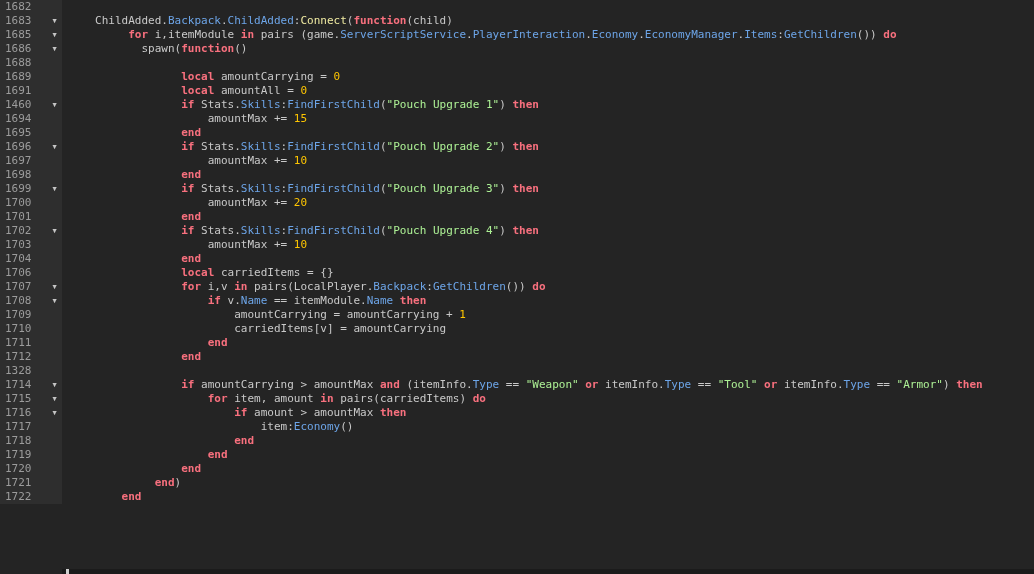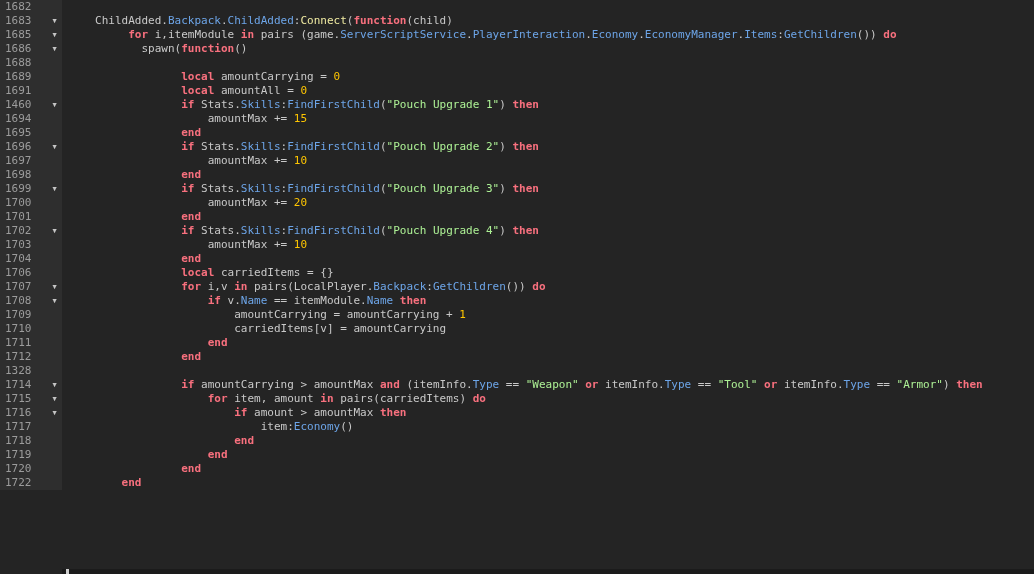--- a/index.html
+++ b/index.html
@@ -268,20 +268,27 @@
       </div>
       <div class="row">
         <div class="gutter">
           <span class="ln">1720</span>
           <span class="fold"></span>
         </div>
         <pre class="codeline"><span class="tk-p">                  </span><span class="tk-k">end</span></pre>
       </div>
       <div class="row">
         <div class="gutter">
+          <span class="ln">1721</span>
+          <span class="fold"></span>
+        </div>
+        <pre class="codeline"><span class="tk-p">              </span><span class="tk-k">end</span><span class="tk-p">)</span></pre>
+      </div>
+      <div class="row">
+        <div class="gutter">
           <span class="ln">1722</span>
           <span class="fold"></span>
         </div>
         <pre class="codeline"><span class="tk-p">         </span><span class="tk-k">end</span></pre>
       </div>
     </div>
   <div class="hscroll">
     <div class="hthumb"></div>
   </div>
 </div>

